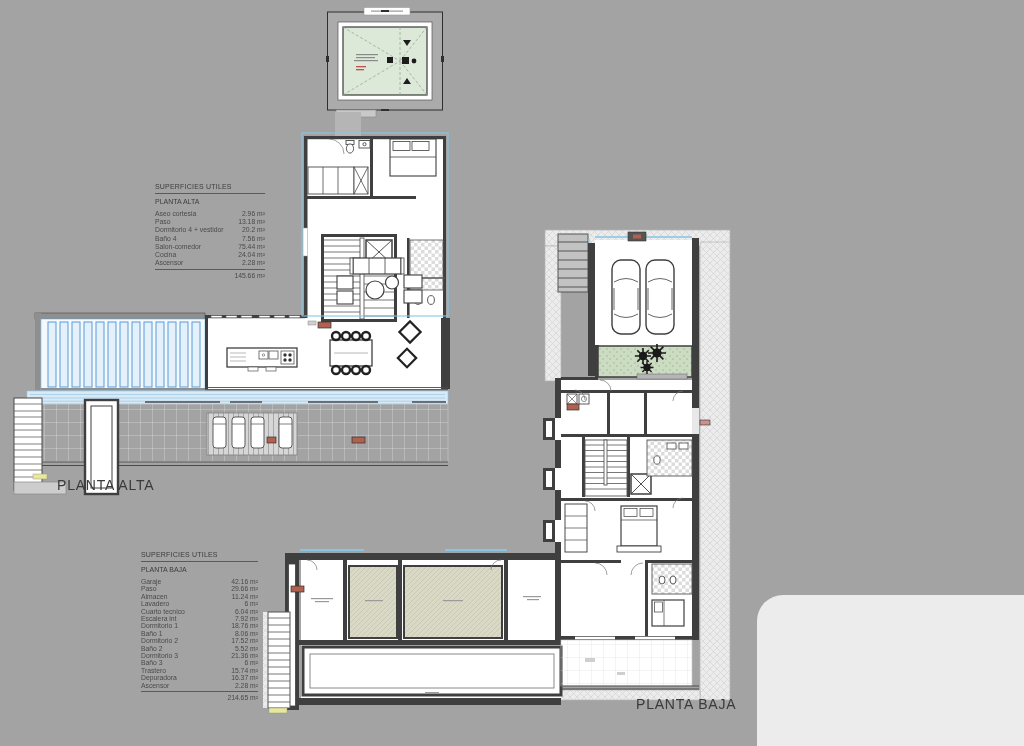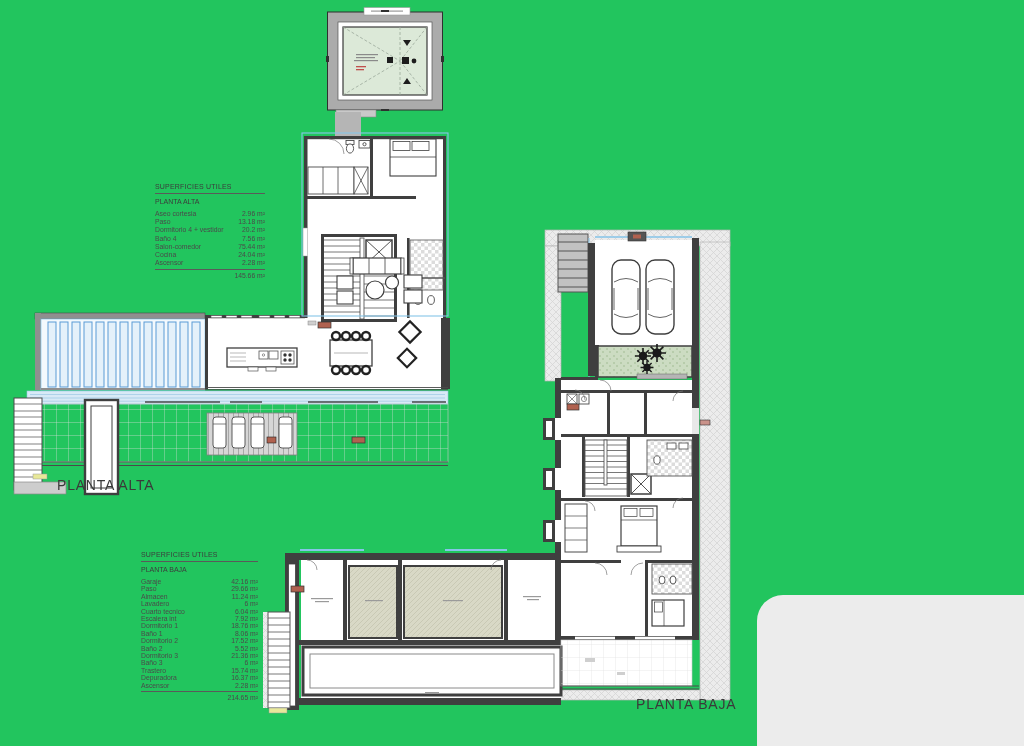--- a/index.html
+++ b/index.html
@@ -1,18 +1,18 @@
 <!DOCTYPE html>
 <html><head>
 <meta charset="utf-8">
 <style>
   * { margin:0; padding:0; box-sizing:border-box; }
   html,body { width:1024px; height:746px; background:#fff; overflow:hidden;
               font-family:"Liberation Sans", sans-serif; }
-  .sheet { position:absolute; inset:0; background:#22c55e; }
+  .sheet { position:absolute; inset:0; background:#a3a3a3; }
   svg.plan { position:absolute; display:block; }
   .plan-label { position:absolute; font-size:14px; letter-spacing:0.8px; color:#3a3a3a; }
   .artifact { position:absolute; left:757px; top:595px; width:267px; height:151px;
               background:#ececec; border-top-left-radius:26px; }
   .area-table { position:absolute; color:#4a4a4a; font-size:6.8px; line-height:8px; }
   .area-table .t-title { font-size:7px; color:#3c3c3c; padding-bottom:2px;
               border-bottom:1px solid #5a5a5a; margin-bottom:4px; letter-spacing:0.2px; }
   .area-table .t-sub { font-size:7px; color:#3c3c3c; margin-bottom:4px; }
   .t-row { display:flex; justify-content:space-between; }
   .t-row .t-label { white-space:nowrap; }

